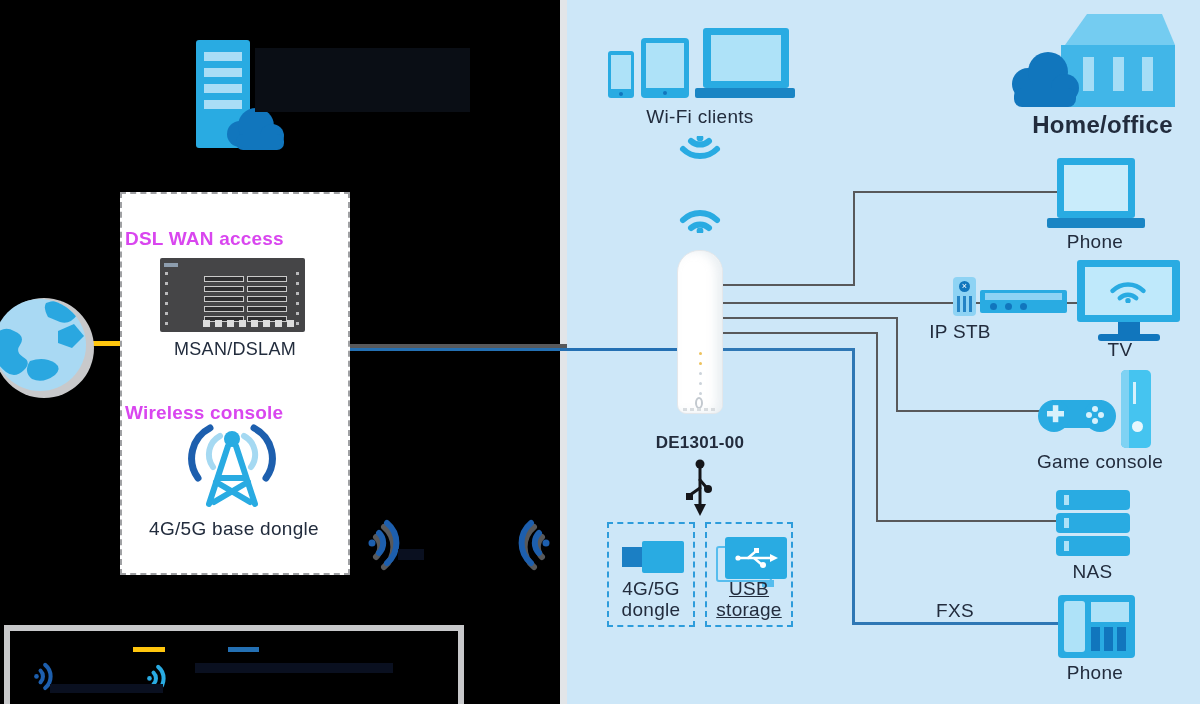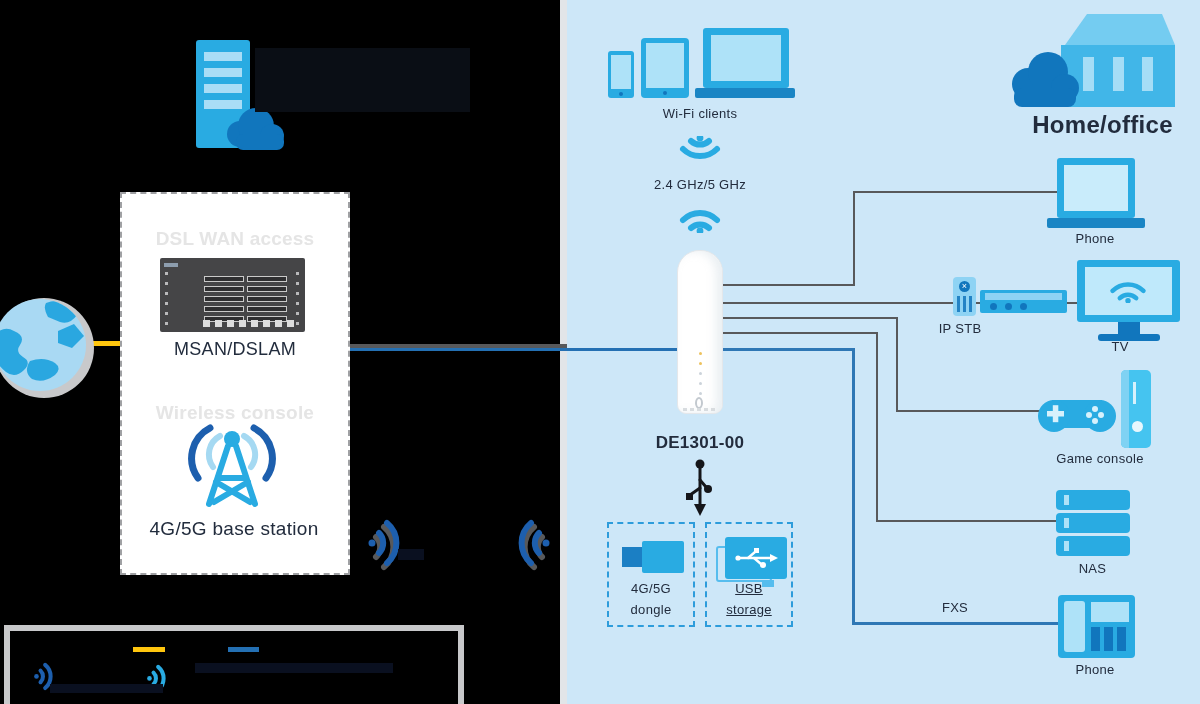--- a/index.html
+++ b/index.html
@@ -1,21 +1,21 @@
 <!DOCTYPE html>
 <html><head>
 <meta charset="utf-8">
 <style>
   html,body{margin:0;padding:0;background:#000;}
   #stage{position:relative;width:1200px;height:704px;background:#000;overflow:hidden;
          font-family:"Liberation Sans",sans-serif;}
   .abs{position:absolute;}
-  .lbl{position:absolute;color:#222c3d;font-size:13px;text-align:center;letter-spacing:.3px;}
+  .lbl{position:absolute;color:#222c3d;font-size:19px;text-align:center;letter-spacing:.3px;}
   .lbl.bold{font-weight:bold;font-size:24px;}
-  .heading{position:absolute;color:#e5e5e5;font-weight:bold;font-size:19px;text-align:center;letter-spacing:.2px;}
+  .heading{position:absolute;color:#d946ef;font-weight:bold;font-size:19px;text-align:left;letter-spacing:.2px;}
   .line{position:absolute;background:#58595b;}
   .blueline{position:absolute;background:#2e77b5;}
   .slot{width:40px;height:6px;margin:2px 1.5px;border:1px solid #c9c9c9;background:#2f2f31;box-sizing:border-box;}
   .ledd{position:absolute;width:3px;height:3px;border-radius:50%;}
   svg{display:block;}
 </style>
 </head>
 <body>
 
 <div id="stage">
@@ -108,21 +108,21 @@
       <g stroke="#29abe2" stroke-width="6">
         <path d="M46,22 L27,80"></path>
         <path d="M54,22 L73,80"></path>
         <path d="M36,54 L64,54"></path>
         <path d="M34,58 L68,78"></path>
         <path d="M66,58 L32,78"></path>
       </g>
     </g>
     <circle cx="50" cy="15" r="8" fill="#29abe2"></circle>
   </svg>
-  <div class="lbl" style="left:118px;top:518px;width:232px;font-size:19px;">4G/5G base station</div>
+  <div class="lbl" style="left:118px;top:518px;width:232px;font-size:19px;">4G/5G base dongle</div>
 
   <svg class="abs" style="left:366px;top:517px;" width="38" height="54" viewBox="0 0 38 54">
     <g fill="none" stroke-linecap="round" stroke="#58595b" stroke-width="6" transform="translate(-3,4)">
       <path d="M21,6 A26,26 0 0,1 21,46"></path>
         <path d="M13,16 A14,14 0 0,1 13,36"></path>
     </g>
     <g fill="none" stroke-linecap="round" stroke="#1d5fae" stroke-width="6">
       <path d="M21,6 A26,26 0 0,1 21,46"></path>
         <path d="M13,16 A14,14 0 0,1 13,36"></path>
     </g>
@@ -177,21 +177,20 @@
   <div class="abs" style="left:695px;top:88px;width:100px;height:10px;background:#1a85c4;border-radius:2px;"></div>
   <div class="lbl" style="left:620px;top:106px;width:160px;">Wi-Fi clients</div>
 
   <svg class="abs" style="left:678px;top:136px;transform:scaleY(-1);" width="44" height="30" viewBox="0 0 44 30">
     <g fill="none" stroke="#29abe2" stroke-width="6" stroke-linecap="round">
       <path d="M5,17 A24,24 0 0,1 39,17"></path>
       <path d="M13,25 A13,13 0 0,1 31,25"></path>
     </g>
     <circle cx="22" cy="28" r="3.4" fill="#29abe2"></circle>
   </svg>
-  <div class="lbl" style="left:610px;top:177px;width:180px;">2.4 GHz/5 GHz</div>
 
   <svg class="abs" style="left:678px;top:203px;" width="44" height="30" viewBox="0 0 44 30">
     <g fill="none" stroke="#29abe2" stroke-width="6" stroke-linecap="round">
       <path d="M5,17 A24,24 0 0,1 39,17"></path>
       <path d="M13,25 A13,13 0 0,1 31,25"></path>
     </g>
     <circle cx="22" cy="28" r="3.4" fill="#29abe2"></circle>
   </svg>
 
   <div class="abs" style="left:677px;top:250px;width:46px;height:164px;background:#fff;border:1px solid #e4e7ea;box-sizing:border-box;border-radius:22px 22px 9px 9px;box-shadow:inset -6px 0 10px rgba(170,190,205,.25);">

